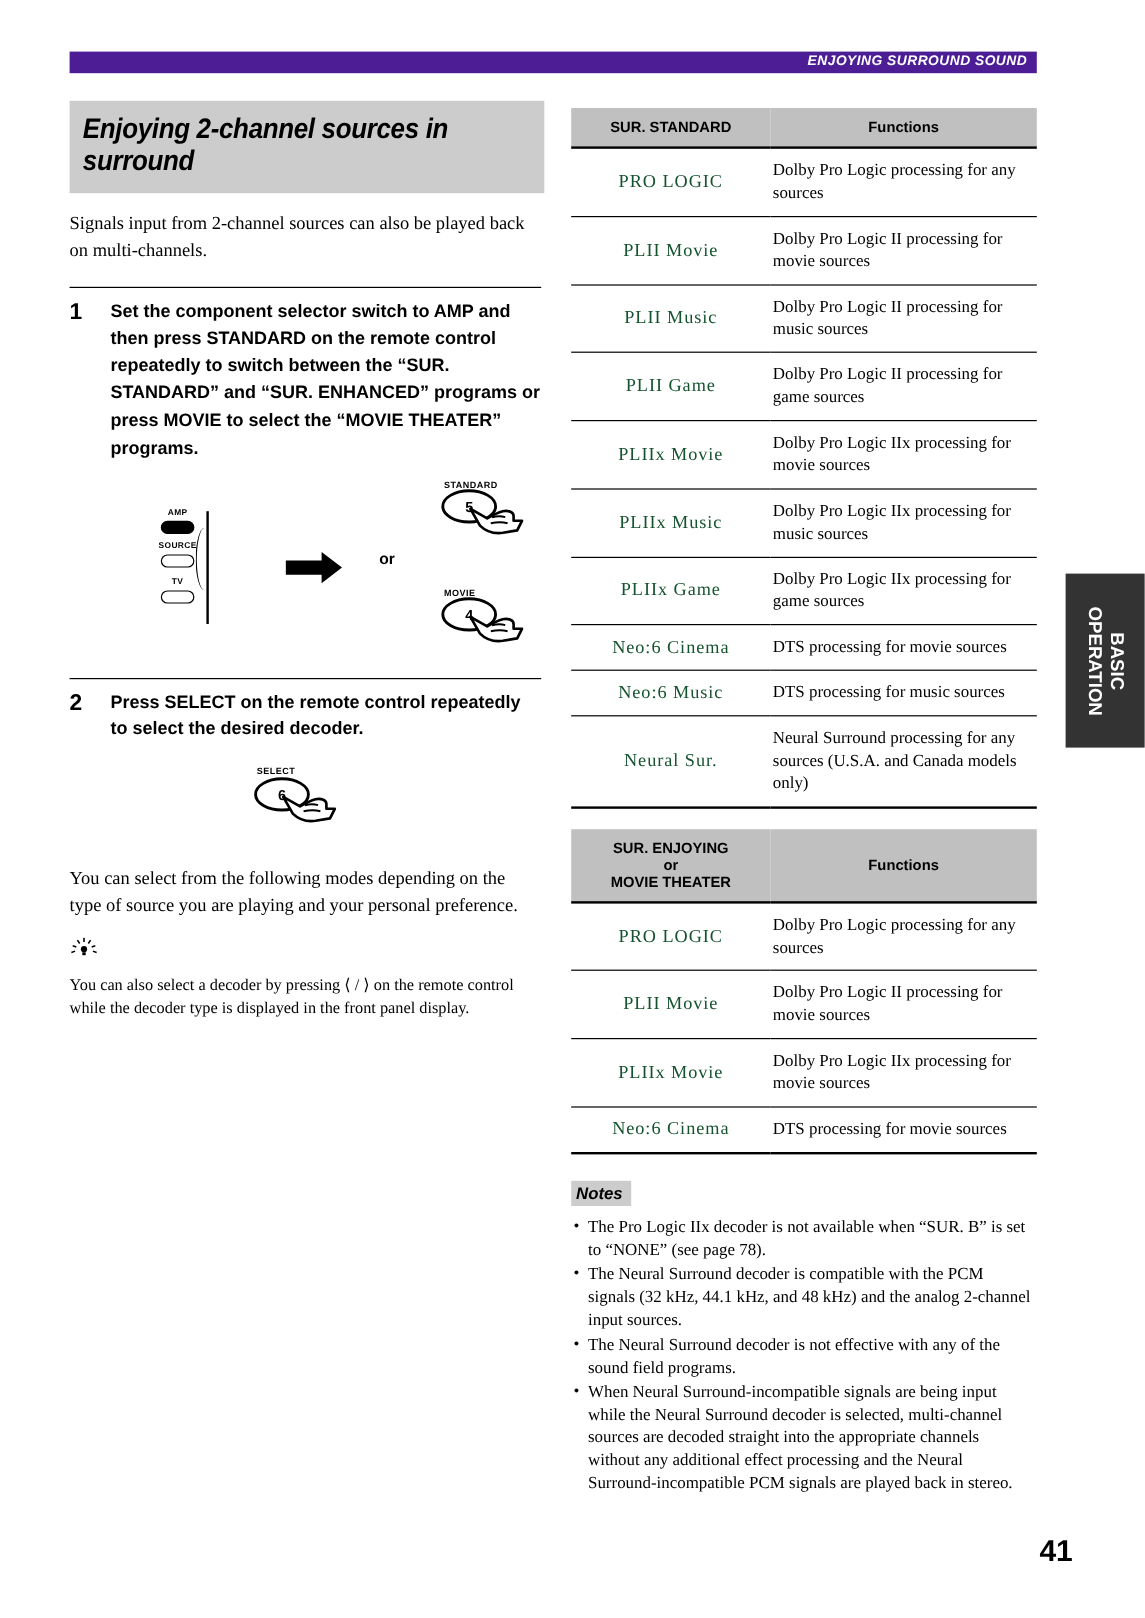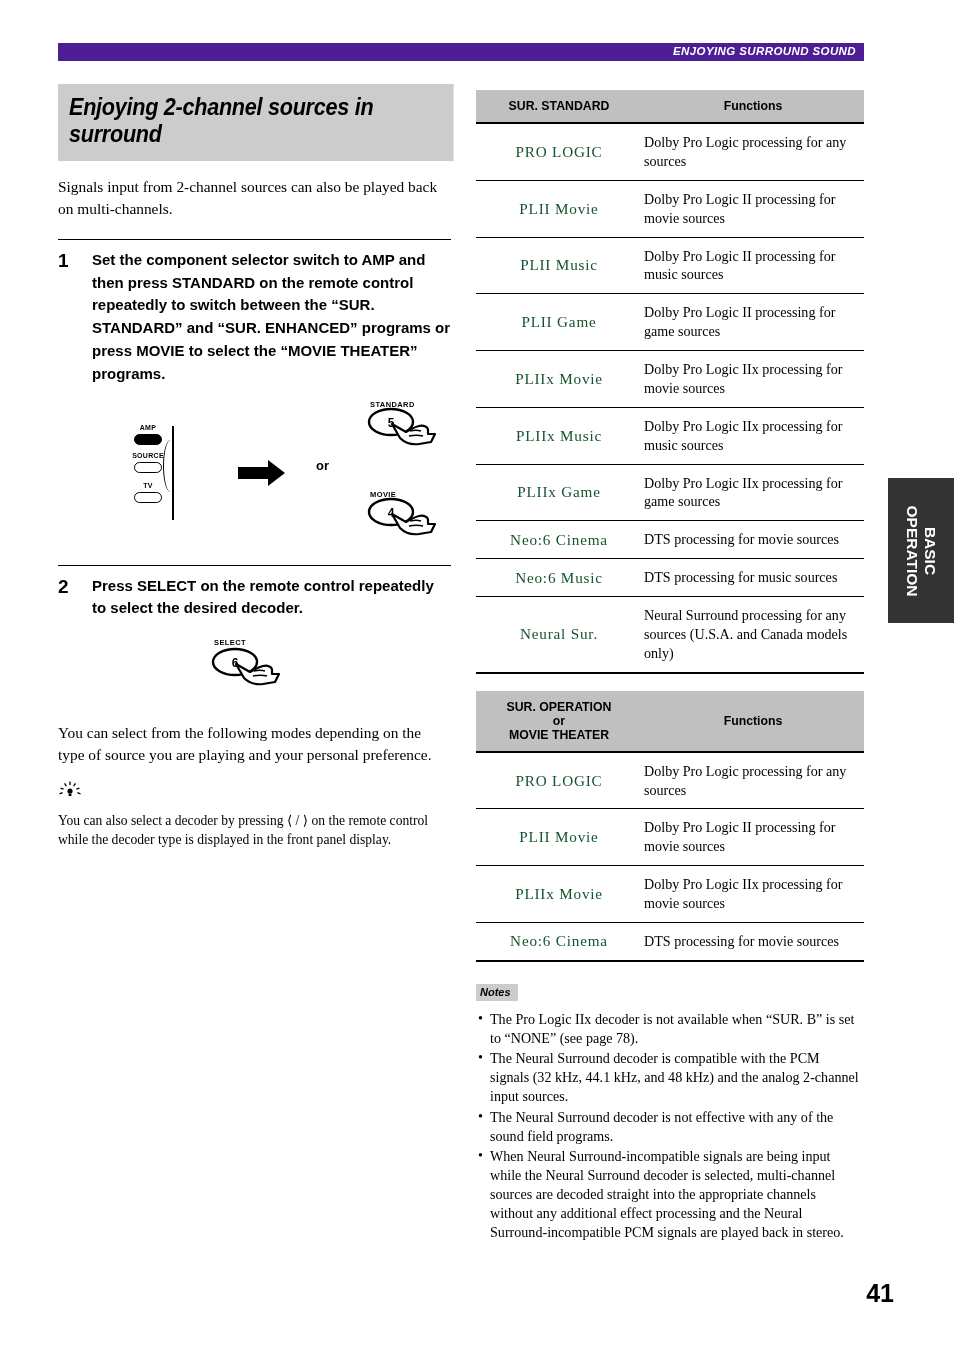--- a/index.html
+++ b/index.html
@@ -246,21 +246,21 @@
     padding-right: 6px;
   }
   .table-gap { height: 17px; }
 
   .notes-head {
     display: inline-block;
     background: #cccccc;
     font-family: "Liberation Sans", sans-serif;
     font-weight: bold;
     font-style: italic;
-    font-size: 11px;
+    font-size: 14px;
     padding: 2px 7px 3px 4px;
     margin-top: 22px;
   }
   ul.notes-list {
     list-style: none;
     margin: 9px 0 0 0;
     padding: 0;
     width: 384px;
   }
   ul.notes-list li {
@@ -469,21 +469,21 @@
     </tbody>
   </table>
 
   <div class="table-gap"></div>
 
   
   <table class="modes">
     <thead>
       <tr>
         <th class="col-mode">
-          <div>SUR. OPERATION</div>
+          <div>SUR. ENJOYING</div>
           <div>or</div>
           <div>MOVIE THEATER</div>
         </th>
         <th>Functions</th>
       </tr>
     </thead>
     <tbody>
       <tr>
         <td class="mode-name">PRO LOGIC</td>
         <td class="mode-func">Dolby Pro Logic processing for any sources</td>

